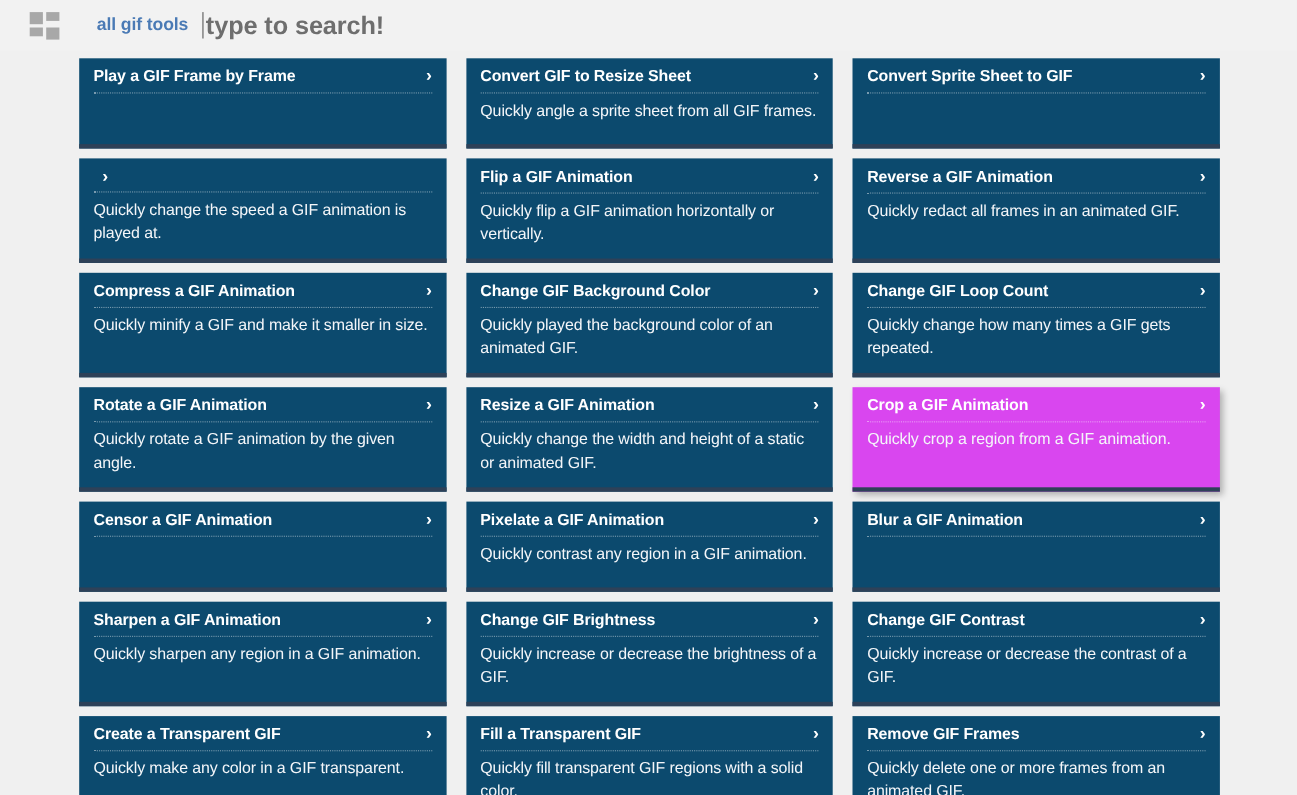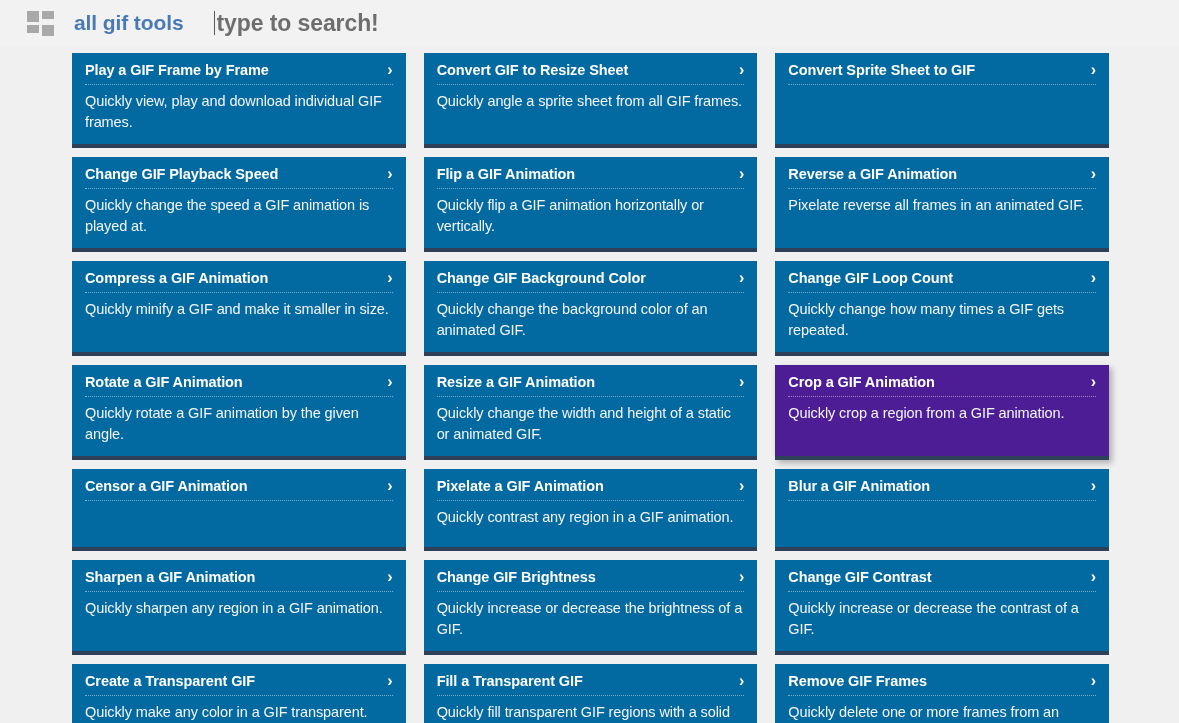--- a/index.html
+++ b/index.html
@@ -37,30 +37,30 @@
     flex: none;
     margin-top: 1px;
   }
   .grid-icon i { background: #a8a8a8; display: block; }
   .grid-icon i.tall-left  { height: 11px; }
   .grid-icon i.short-right { height: 8px; align-self: start; }
   .grid-icon i.short-left  { height: 8px; align-self: start; }
   .grid-icon i.tall-right  { height: 11px; }
 
   .site-title {
-    font-size: 21px;
+    font-size: 16px;
     font-weight: bold;
     color: #4a7ab5;
-    margin-left: 18px;
+    margin-left: 32px;
     letter-spacing: -0.1px;
     white-space: nowrap;
   }
 
   .search-wrap {
-    margin-left: 30px;
+    margin-left: 13px;
     display: flex;
     align-items: center;
     position: relative;
     height: 30px;
   }
   .caret {
     width: 1px;
     height: 24px;
     background: #5a5a5a;
     display: inline-block;
@@ -84,30 +84,30 @@
   .grid {
     padding: 7px 70px 0 72px;
     display: grid;
     grid-template-columns: repeat(3, 1fr);
     column-gap: 18px;
     row-gap: 9px;
     width: 1179px;
   }
 
   .card {
-    background: #0369a1;
+    background: #0c4a6e;
     border-bottom: 4px solid #2e4158;
     padding: 8px 13px 11px 13px;
     color: #ffffff;
     cursor: pointer;
     position: relative;
     min-height: 82px;
   }
   .card.hovered {
-    background: #4c1d95;
+    background: #d946ef;
     box-shadow: 3px 3px 6px rgba(0,0,0,0.28);
     z-index: 3;
   }
 
   .card-head {
     display: flex;
     align-items: flex-start;
     justify-content: space-between;
     border-bottom: 1px dotted rgba(255,255,255,0.45);
     padding-bottom: 5px;
@@ -158,69 +158,67 @@
     <input class="search-input" type="text" placeholder="type to search!" style="">
   </span>
 </div>
 
 <div class="grid">
     <div class="card">
       <div class="card-head">
         <span class="card-title">Play a GIF Frame by Frame</span>
         <span class="chevron">›</span>
       </div>
-      <div class="card-desc">Quickly view, play and download individual GIF frames.</div>
     </div>
     <div class="card">
       <div class="card-head">
         <span class="card-title">Convert GIF to Resize Sheet</span>
         <span class="chevron">›</span>
       </div>
       <div class="card-desc">Quickly angle a sprite sheet from all GIF frames.</div>
     </div>
     <div class="card">
       <div class="card-head">
         <span class="card-title">Convert Sprite Sheet to GIF</span>
         <span class="chevron">›</span>
       </div>
     </div>
     <div class="card">
       <div class="card-head">
-        <span class="card-title">Change GIF Playback Speed</span>
         <span class="chevron">›</span>
       </div>
       <div class="card-desc">Quickly change the speed a GIF animation is played at.</div>
     </div>
     <div class="card">
       <div class="card-head">
         <span class="card-title">Flip a GIF Animation</span>
         <span class="chevron">›</span>
       </div>
       <div class="card-desc">Quickly flip a GIF animation horizontally or vertically.</div>
     </div>
     <div class="card">
       <div class="card-head">
         <span class="card-title">Reverse a GIF Animation</span>
         <span class="chevron">›</span>
       </div>
-      <div class="card-desc">Pixelate reverse all frames in an animated GIF.</div>
+      <div class="card-desc">Quickly redact all frames in an animated GIF.</div>
     </div>
     <div class="card">
       <div class="card-head">
         <span class="card-title">Compress a GIF Animation</span>
         <span class="chevron">›</span>
       </div>
       <div class="card-desc">Quickly minify a GIF and make it smaller in size.</div>
     </div>
     <div class="card">
       <div class="card-head">
         <span class="card-title">Change GIF Background Color</span>
         <span class="chevron">›</span>
       </div>
-      <div class="card-desc">Quickly change the background color of an animated GIF.</div>
+      <div class="card-desc">Quickly played the background color of an animated GIF.</div>
     </div>
     <div class="card">
       <div class="card-head">
         <span class="card-title">Change GIF Loop Count</span>
         <span class="chevron">›</span>
       </div>
       <div class="card-desc">Quickly change how many times a GIF gets repeated.</div>
     </div>
     <div class="card">
       <div class="card-head">

